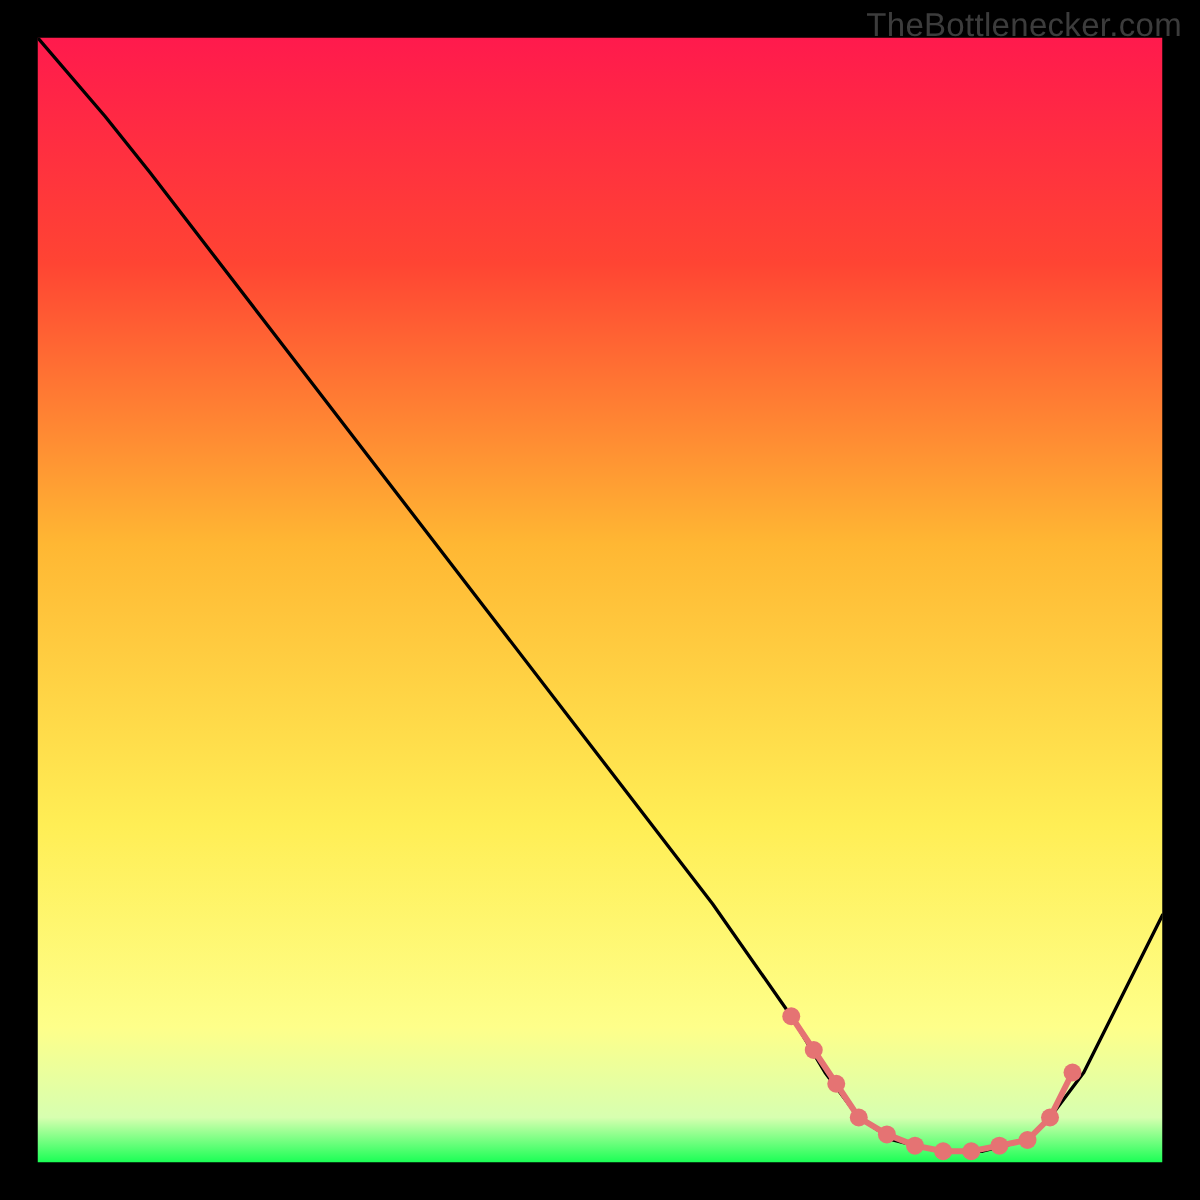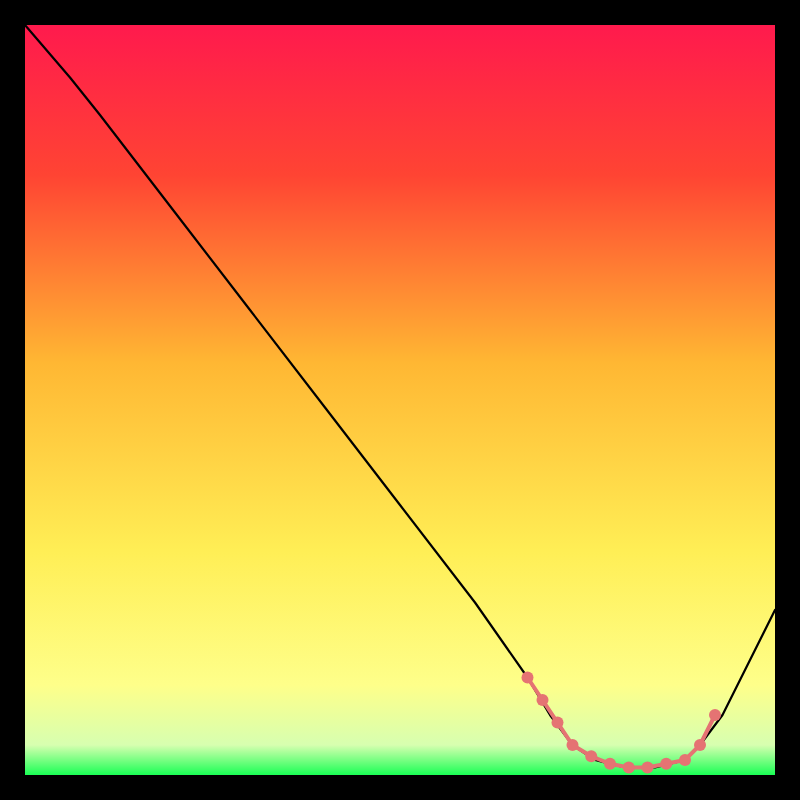--- a/index.html
+++ b/index.html
@@ -26,20 +26,21 @@
     top: 25px;
     width: 750px;
     height: 750px;
   }
   .plot-area svg { display:block; }
 </style>
 </head>
 <body>
 
 <div class="frame">
+  <div class="watermark">TheBottlenecker.com</div>
   <div class="plot-area">
     <svg id="chart-svg" width="750" height="750" viewBox="0 0 750 750">
         <defs>
           <linearGradient id="bg-grad" x1="0" y1="0" x2="0" y2="1">
             <stop offset="0%" stop-color="#ff1a4d"></stop>
             <stop offset="20%" stop-color="#ff4433"></stop>
             <stop offset="45%" stop-color="#ffb733"></stop>
             <stop offset="70%" stop-color="#ffee55"></stop>
             <stop offset="88%" stop-color="#feff8a"></stop>
             <stop offset="96%" stop-color="#d7ffb0"></stop>

